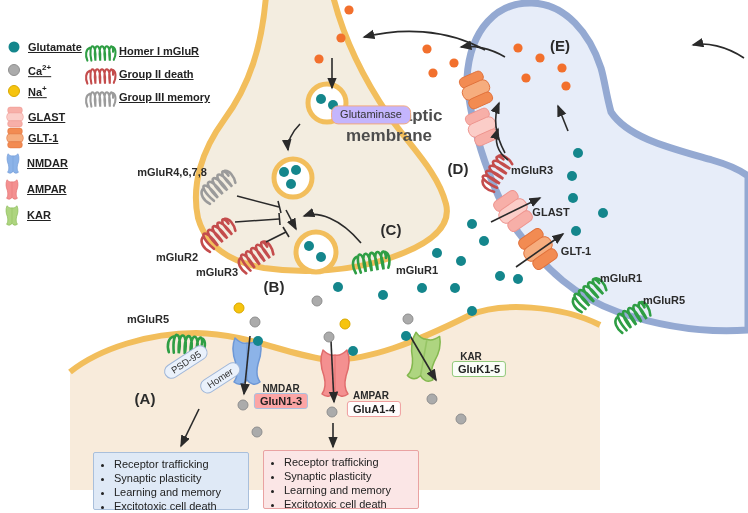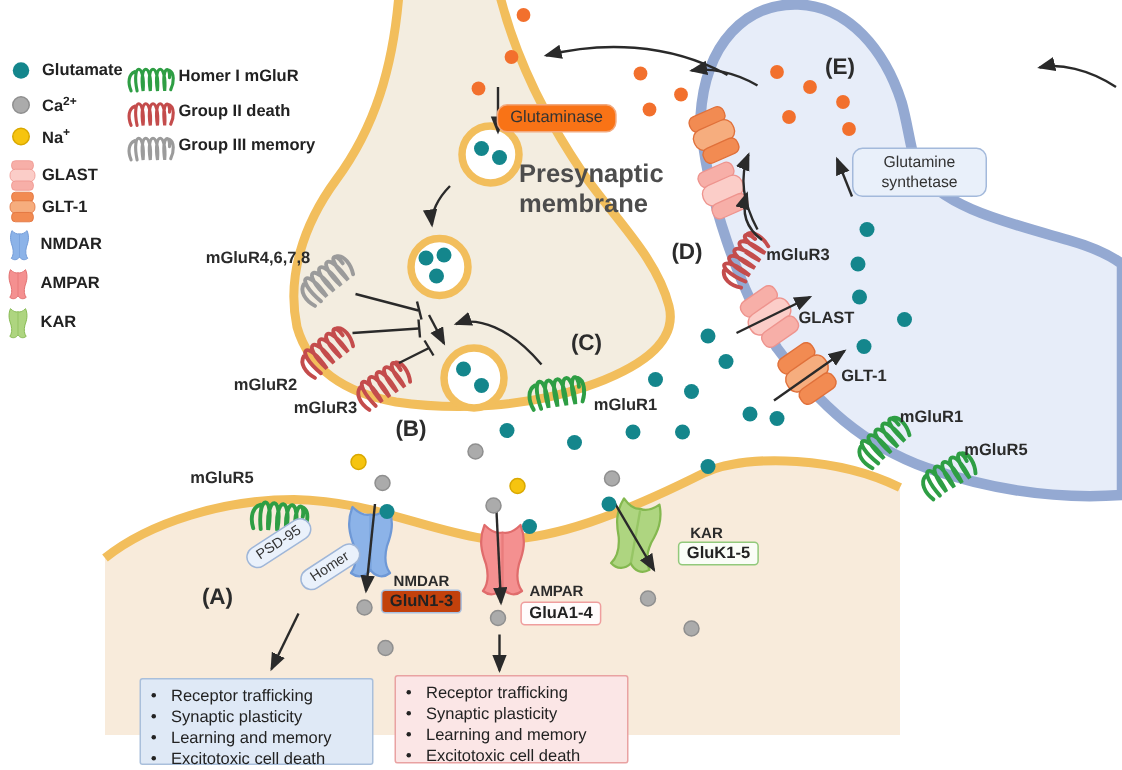--- a/index.html
+++ b/index.html
@@ -6,31 +6,31 @@
   .stage{position:relative;width:748px;height:513px;background:#fff;overflow:hidden;
          font-family:"Liberation Sans",sans-serif;color:#222;}
   .scene{position:absolute;left:0;top:0;}
   .lbl{position:absolute;transform:translate(-50%,-50%);white-space:nowrap;
        font-size:11px;font-weight:bold;color:#2b2b2b;text-align:center;}
   .lbl.small{font-size:10px;}
   .lbl.panel{font-size:15px;}
   .lbl.compartment{color:#4d4d4d;white-space:normal;line-height:1.15;font-size:17px;}
   .chip{position:absolute;transform:translate(-50%,-50%);font-size:11px;font-weight:bold;
         padding:0 5px;border-radius:3px;background:#fff;white-space:nowrap;line-height:14px;}
-  .chip.blue{background:#c2410c;border:1px solid #A8C0E0;}
+  .chip.blue{background:#fca5a5;border:1px solid #A8C0E0;}
   .chip.red{background:#FFFCFC;border:1px solid #EF9E9E;}
   .chip.green{background:#FAFDF7;border:1px solid #92C97B;}
   .enzyme{position:absolute;transform:translate(-50%,-50%);text-align:center;
           border-radius:7px;font-size:11px;color:#333;white-space:normal;line-height:1.2;}
-  .enzyme.orange{border:1.5px solid #F2A97E;background:#f97316;padding:2px 8px;white-space:nowrap;}
+  .enzyme.orange{border:1.5px solid #F2A97E;background:#c4b5fd;padding:2px 8px;white-space:nowrap;margin-top:36px;}
   .enzyme.blue{border:1.5px solid #A3B9DB;background:#E9F0FA;padding:3px 6px;width:76px;font-size:10.5px;}
   .pill{position:absolute;transform:translate(-50%,-50%) rotate(-33deg);font-size:9.5px;
         border:1.5px solid #9FB6D8;background:#EAF1FB;border-radius:10px;padding:1px 7px;
         color:#333;white-space:nowrap;}
-  .legend-label{position:absolute;transform:translateY(-50%);font-size:11px;font-weight:bold;color:#222;}
+  .legend-label{position:absolute;transform:translateY(-50%);font-size:11px;font-weight:bold;color:#222;text-decoration:underline;}
   .legend-label sup{font-size:8px;}
   .outbox{position:absolute;border-radius:2px;font-size:11px;color:#222;}
   .outbox.blue{background:#DFE9F6;border:1px solid #A9BFDB;}
   .outbox.pink{background:#FBE6E6;border:1px solid #E9A2A2;}
   .outbox ul{margin:5px 4px 5px 0;padding-left:20px;}
   .outbox li{margin:0;padding:0;line-height:1.26;}
 </style>
 </head>
 <body>
 
@@ -201,21 +201,20 @@
 
 <div class="lbl panel" style="left:145px;top:398px">(A)</div>
 <div class="lbl panel" style="left:274px;top:286px">(B)</div>
 <div class="lbl panel" style="left:391px;top:229px">(C)</div>
 <div class="lbl panel" style="left:458px;top:168px">(D)</div>
 <div class="lbl panel" style="left:560px;top:45px">(E)</div>
 
 <div class="lbl compartment" style="left:386px;top:126px;width:80px">Presynaptic membrane</div>
 
 <div class="enzyme orange" style="left:371px;top:79px">Glutaminase</div>
-<div class="enzyme blue" style="left:613px;top:115px">Glutamine synthetase</div>
 
 <div class="lbl" style="left:172px;top:172px">mGluR4,6,7,8</div>
 <div class="lbl" style="left:177px;top:257px">mGluR2</div>
 <div class="lbl" style="left:217px;top:272px">mGluR3</div>
 <div class="lbl" style="left:417px;top:270px">mGluR1</div>
 <div class="lbl" style="left:148px;top:319px">mGluR5</div>
 <div class="pill" style="left:186px;top:362px">PSD-95</div>
 <div class="pill" style="left:220px;top:378px">Homer</div>
 <div class="lbl small" style="left:281px;top:388px">NMDAR</div>
 <div class="chip blue" style="left:281px;top:401px">GluN1-3</div>

